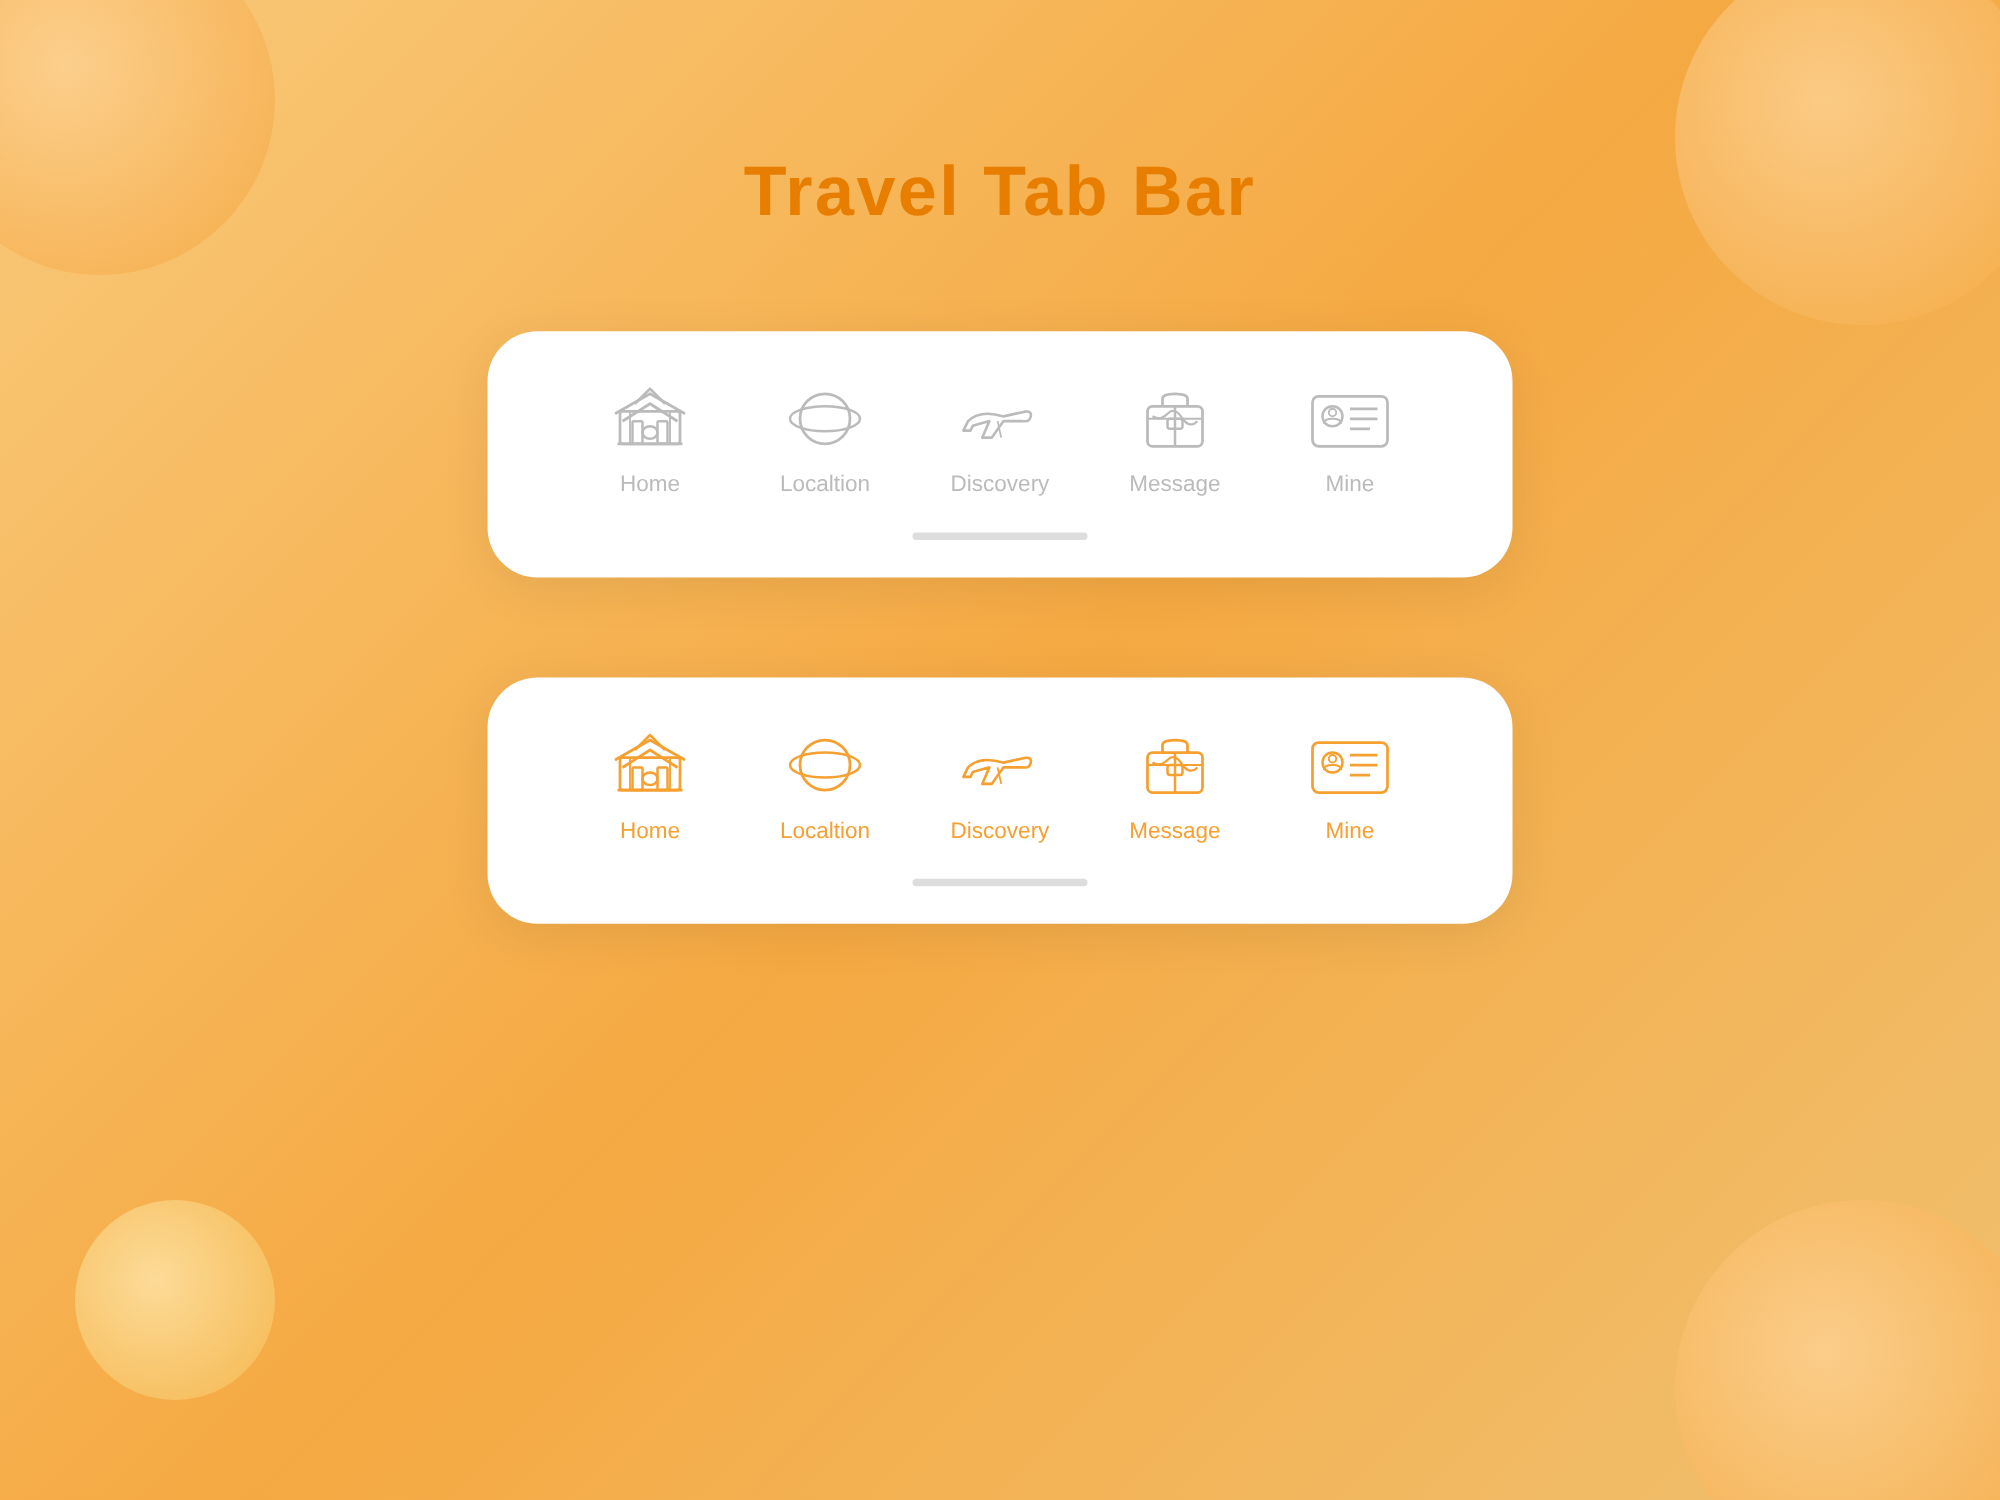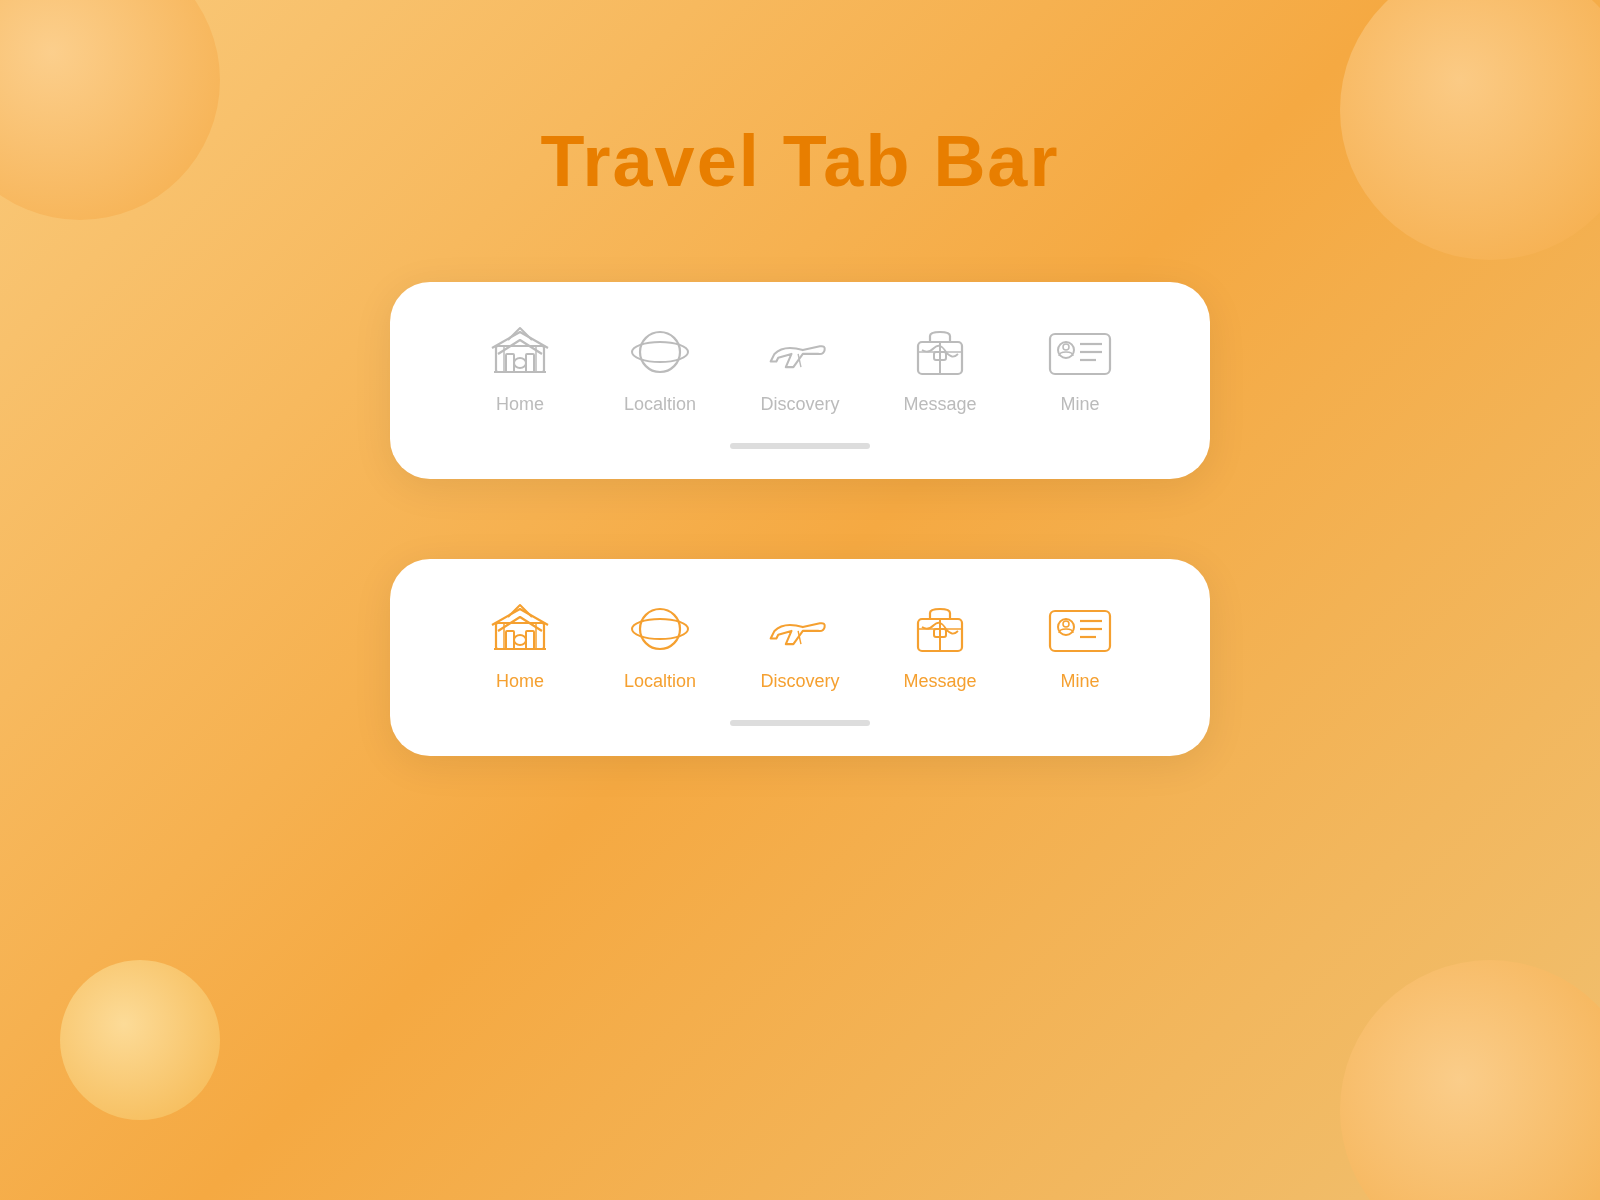--- a/index.html
+++ b/index.html
@@ -55,21 +55,21 @@
       width: 300px;
       height: 300px;
       background: radial-gradient(circle at 40% 40%, #fcd090, #f5a942);
       border-radius: 50%;
       opacity: 0.85;
     }
 
     
     .page-title {
       margin-top: 120px;
-      font-size: 72px;
+      font-size: 56px;
       font-weight: 900;
       color: #e87e00;
       letter-spacing: 2px;
       z-index: 10;
     }
 
     
     .tab-card {
       background: #fff;
       border-radius: 40px;

